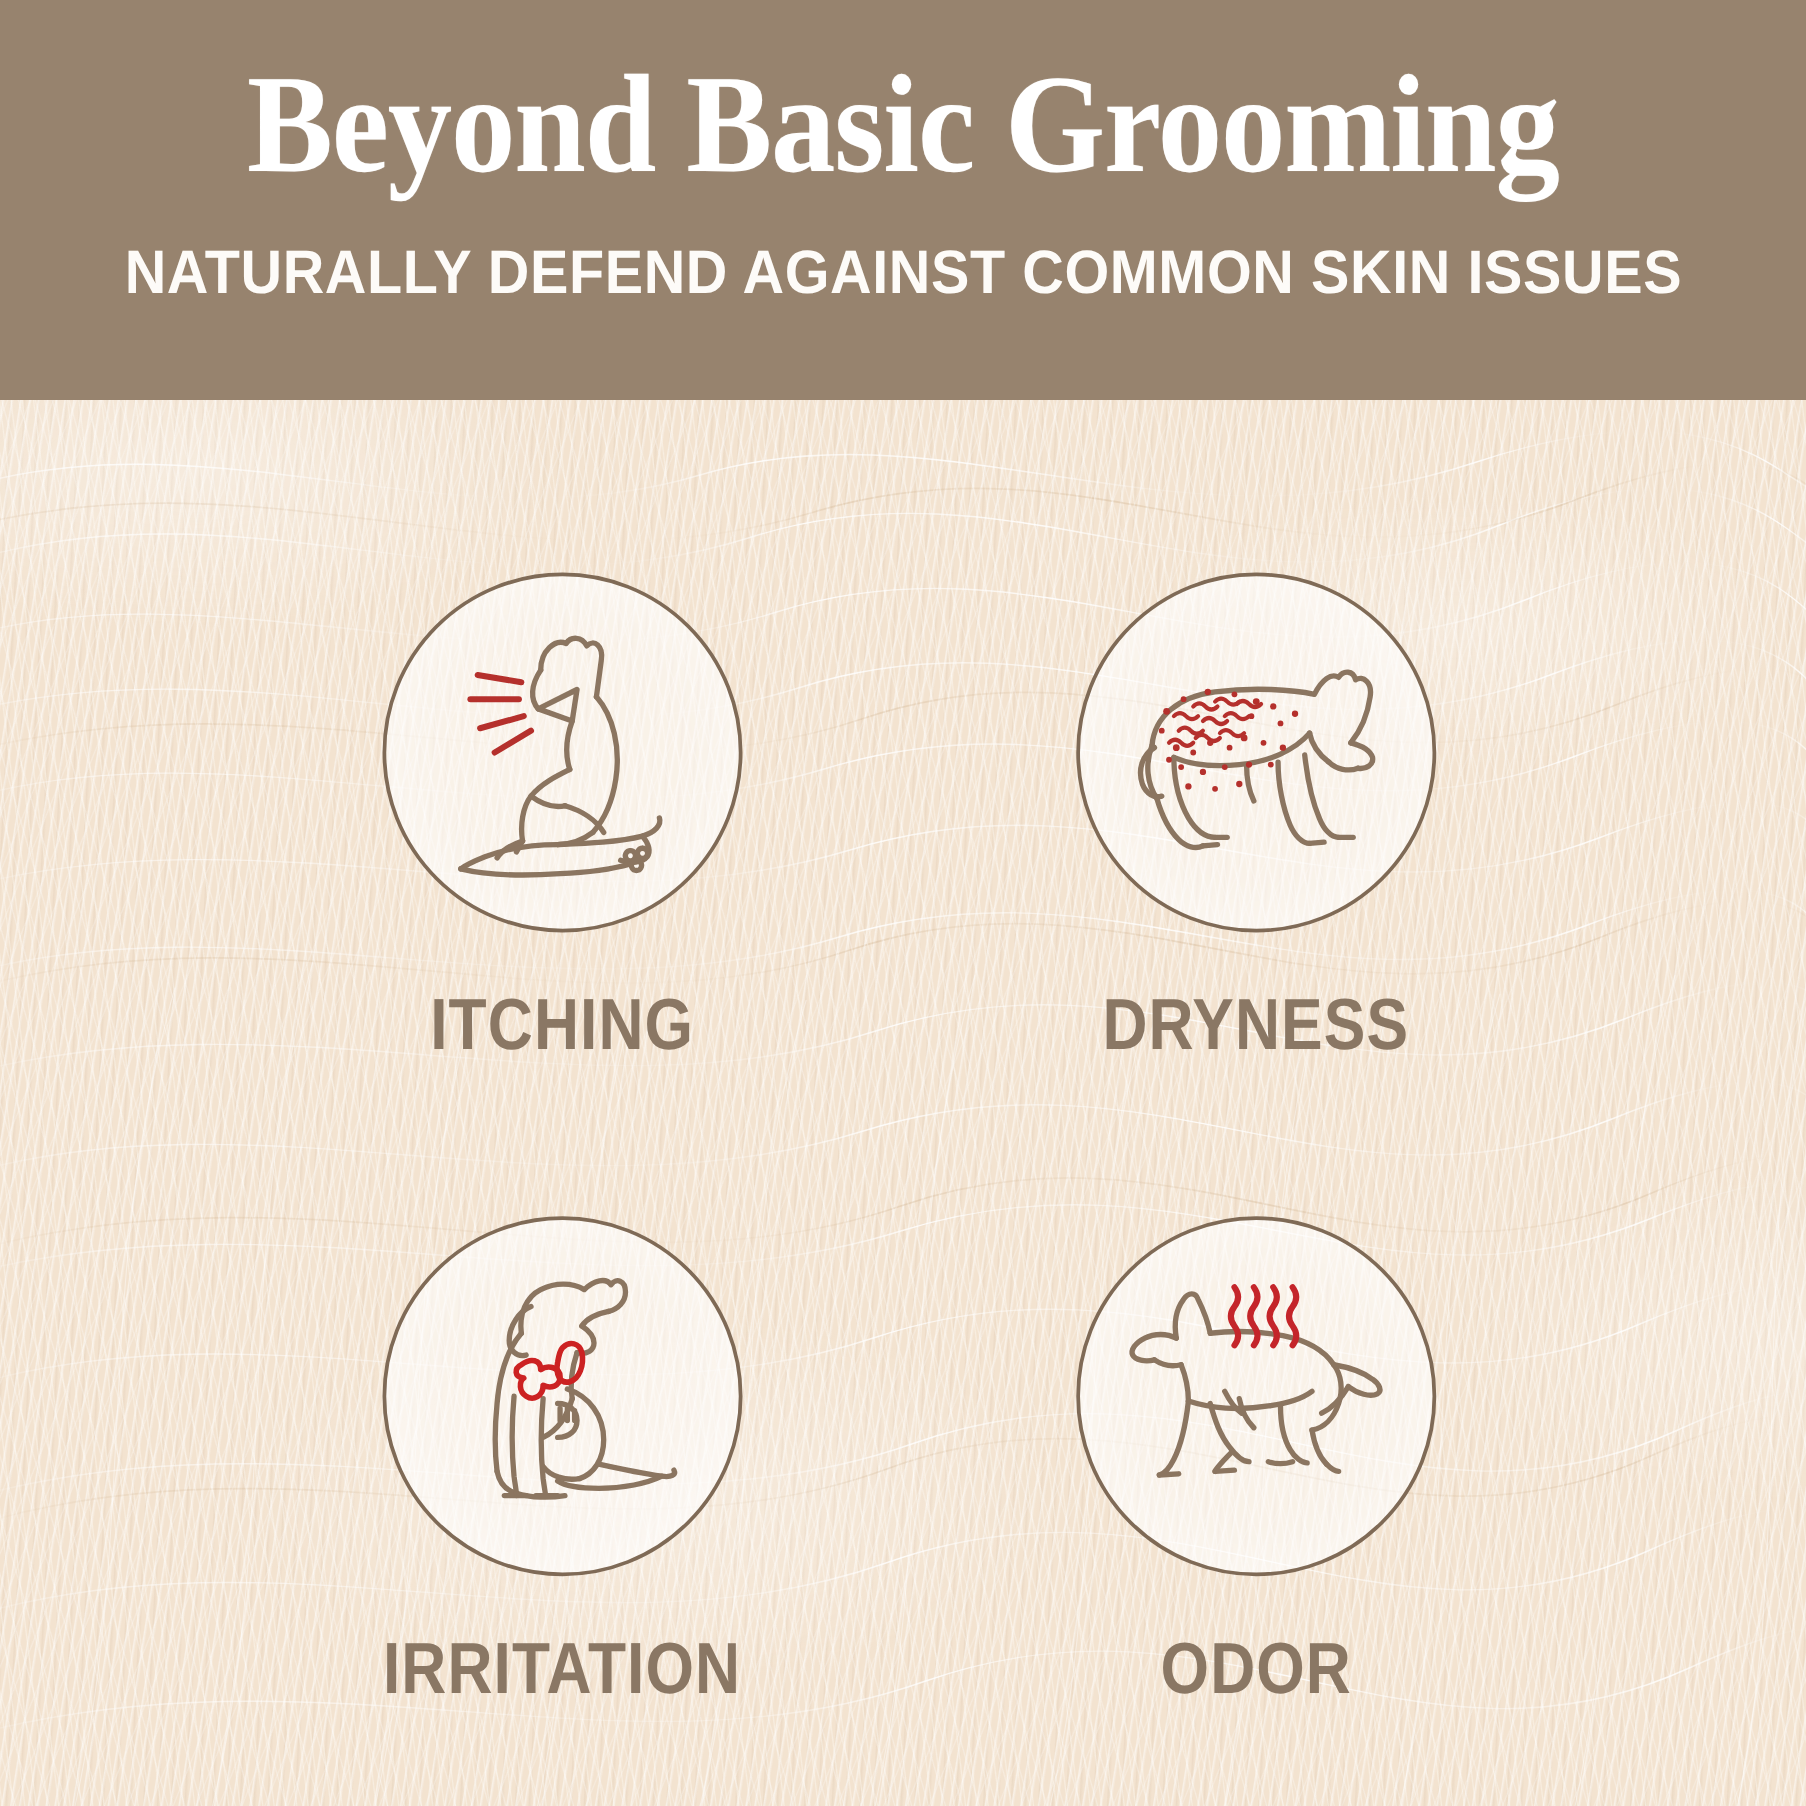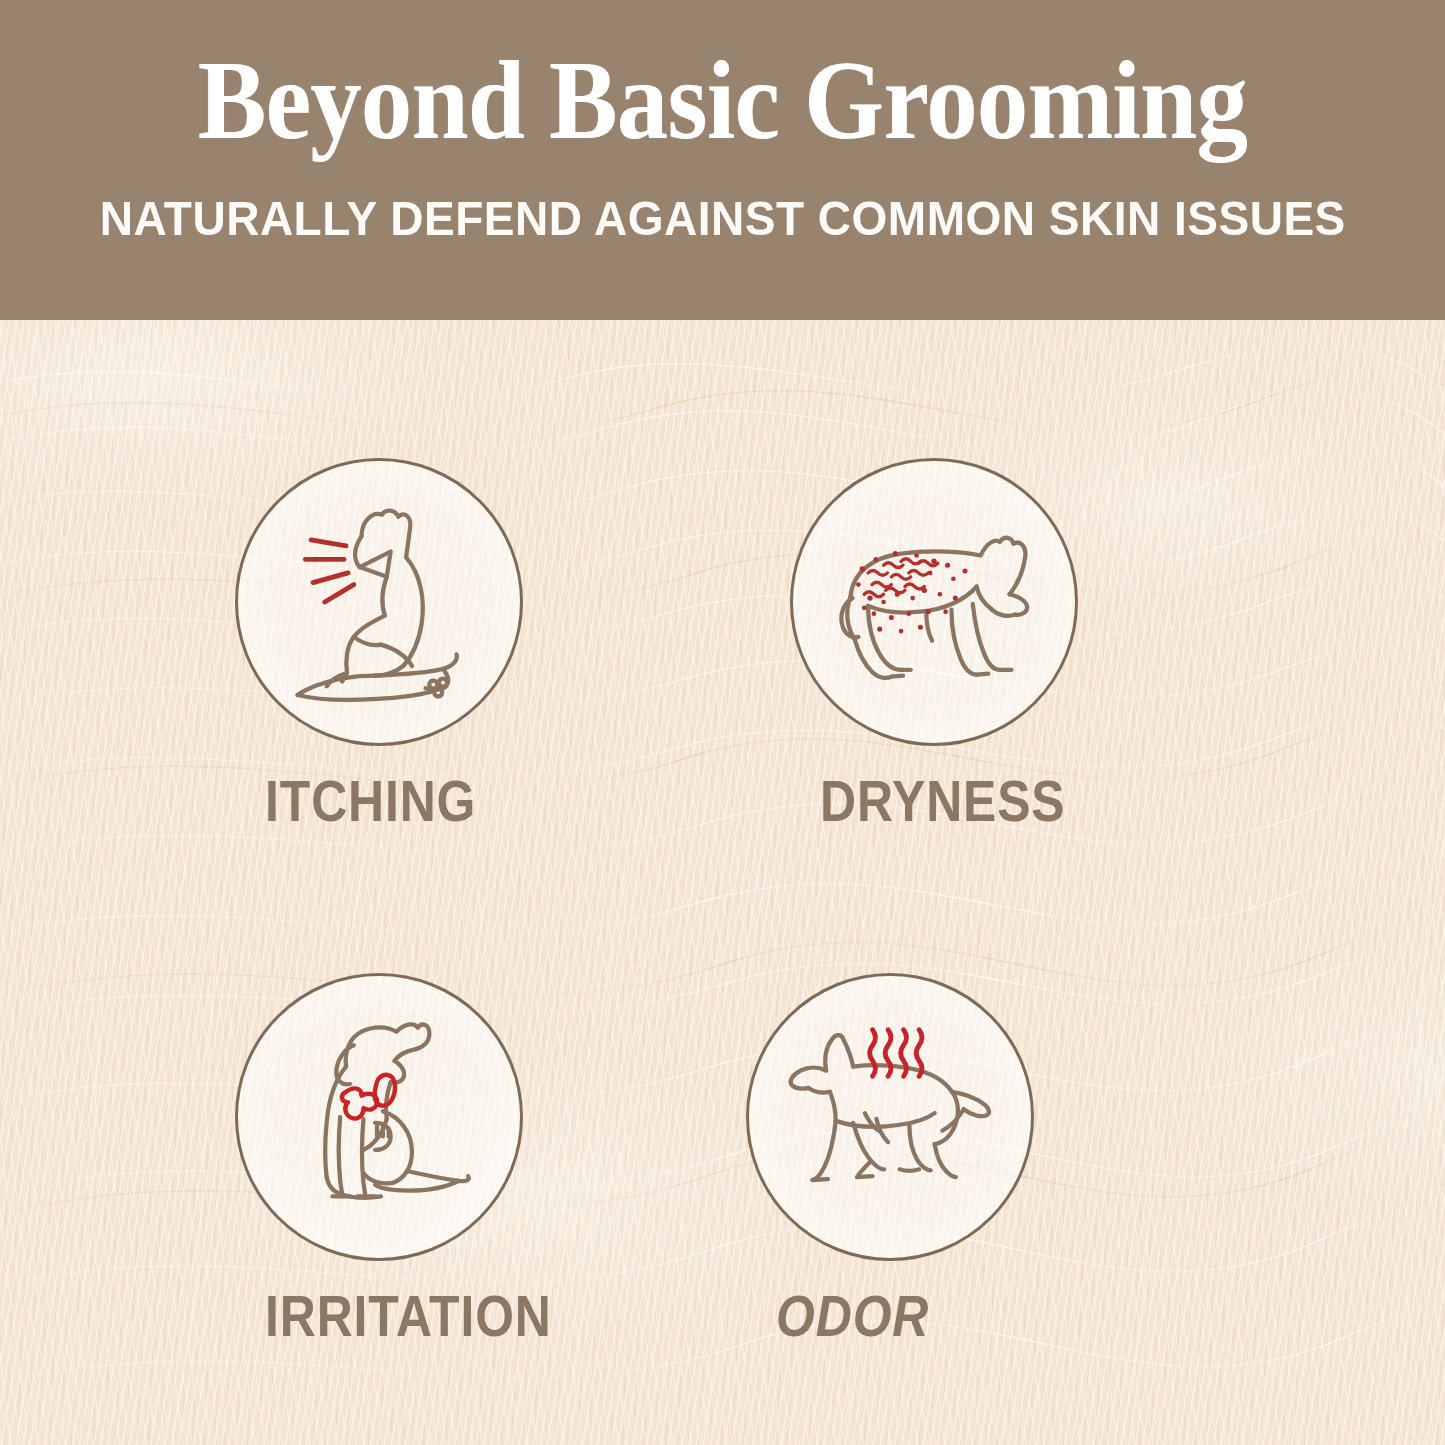--- a/index.html
+++ b/index.html
@@ -144,25 +144,27 @@
     left: 0; top: 320px;
     width: 1445px;
     height: 1125px;
     z-index: 20;
   }
   .icon-cell {
     position: absolute;
     width: 430px;
     display: flex;
     flex-direction: column;
+    align-items: center;
+    gap: 19px;
   }
   .cell-r0c0 { left: 235px; top: 138px; }
   .cell-r0c1 { left: 790px; top: 138px; }
   .cell-r1c0 { left: 235px; top: 653px; }
-  .cell-r1c1 { left: 746px; top: 653px; font-style: italic; }
+  .cell-r1c1 { left: 790px; top: 653px; }
 
   .icon-badge {
     position: relative;
     width: 282px;
     height: 282px;
     border-radius: 50%;
     border: 3px solid #7f6a56;
     background: rgba(255,255,255,0.52);
     box-shadow: inset 0 0 60px rgba(255,255,255,0.55);
     display: flex;

